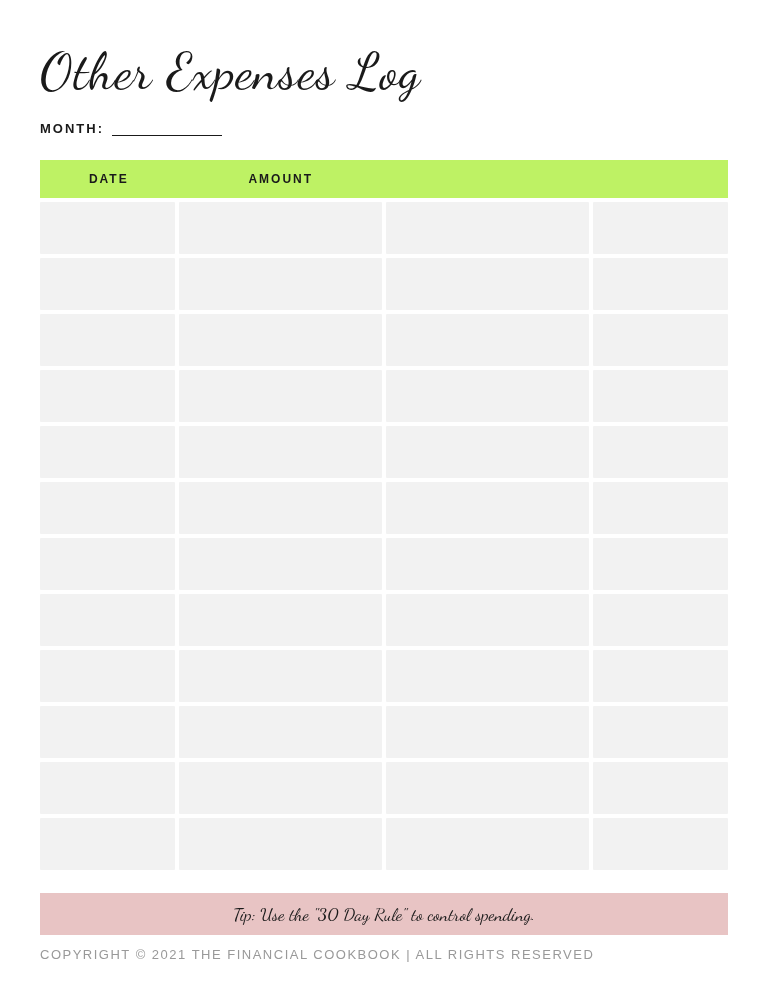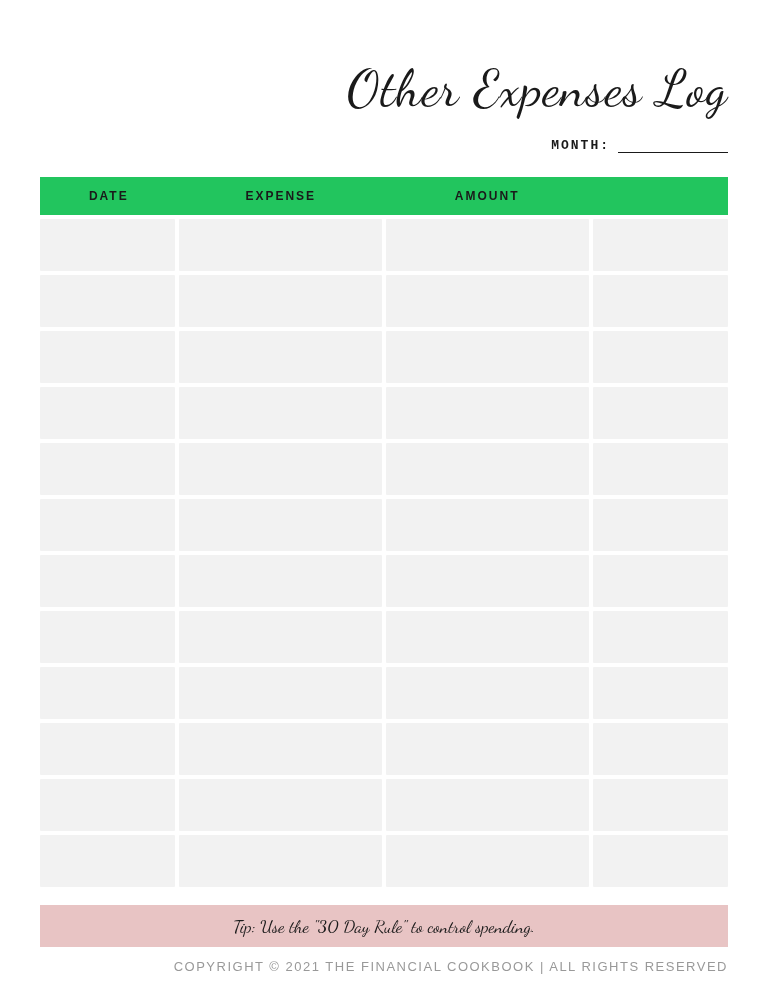--- a/index.html
+++ b/index.html
@@ -18,23 +18,22 @@
       align-items: center;
       overflow: hidden;
     }
 
     .page-wrapper {
       width: 768px;
       height: 994px;
       background: #ffffff;
       display: flex;
       flex-direction: column;
-      align-items: flex-end;
-      padding: 30px 40px 20px 40px;
-      margin-top: 17px;
+      align-items: flex-start;
+      padding: 30px 40px 32px 40px;
     }
 
     .title {
       font-family: 'Brush Script MT', 'Dancing Script', cursive;
       font-size: 52px;
       color: #1a1a1a;
       margin-bottom: 18px;
       margin-top: 10px;
       text-align: center;
       font-weight: normal;
@@ -47,39 +46,38 @@
       margin-bottom: 24px;
       font-size: 13px;
       letter-spacing: 2px;
       color: #1a1a1a;
       font-family: 'Arial', sans-serif;
       font-weight: 600;
     }
 
     .month-label {
       margin-right: 8px;
-      font-family: Liberation Mono, monospace;
     }
 
     .month-line {
       width: 110px;
       border-bottom: 1.5px solid #1a1a1a;
       display: inline-block;
       height: 14px;
     }
 
     .table-container {
       width: 100%;
       flex: 1;
     }
 
     .table-header {
       display: grid;
       grid-template-columns: 1fr 1.5fr 1.5fr 1fr;
-      background: #22c55e;
+      background: #bef264;
       margin-bottom: 4px;
     }
 
     .header-cell {
       padding: 12px 10px;
       text-align: center;
       font-size: 12px;
       letter-spacing: 2px;
       color: #1a1a1a;
       font-family: 'Arial', sans-serif;
@@ -138,21 +136,20 @@
 
   <div class="month-row">
     <span class="month-label">MONTH:</span>
     <span class="month-line"></span>
   </div>
 
   <div class="table-container">
 
     <div class="table-header">
       <div class="header-cell">DATE</div>
-      <div class="header-cell">EXPENSE</div>
       <div class="header-cell">AMOUNT</div>
     </div>
 
     <div class="table-body">
 
       <div class="table-row">
         <div class="table-cell"></div>
         <div class="table-cell"></div>
         <div class="table-cell"></div>
         <div class="table-cell"></div>

